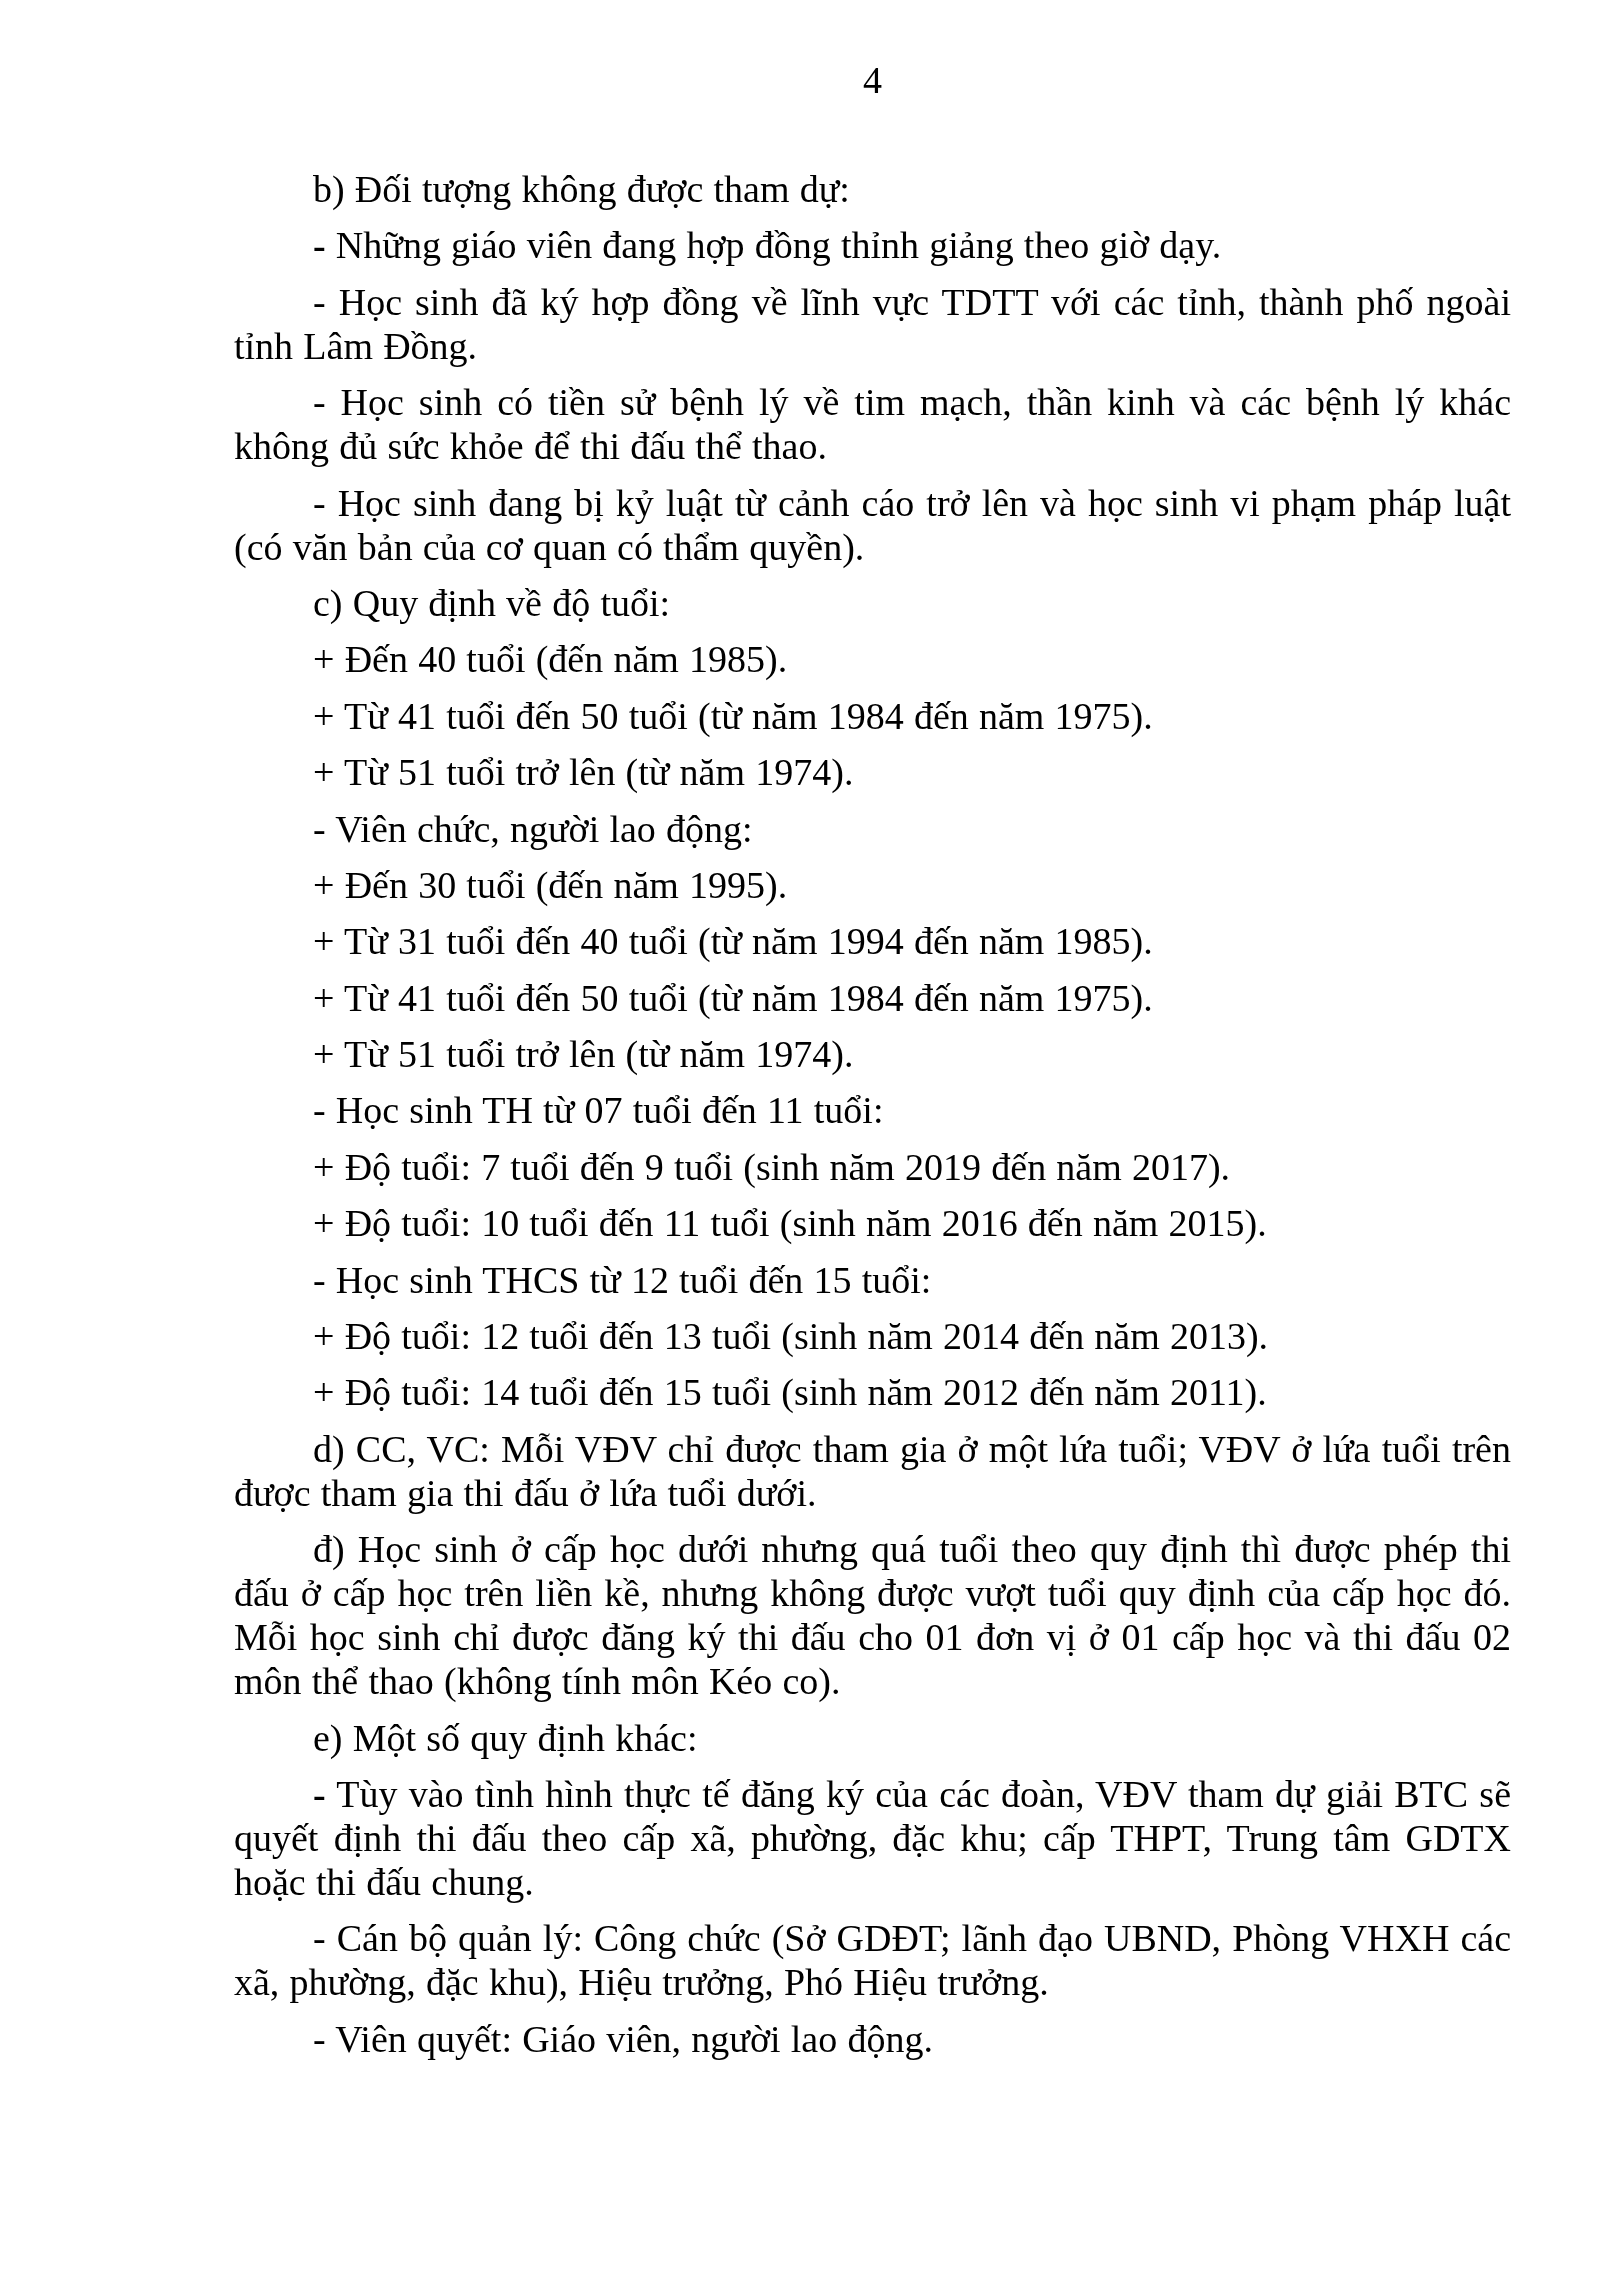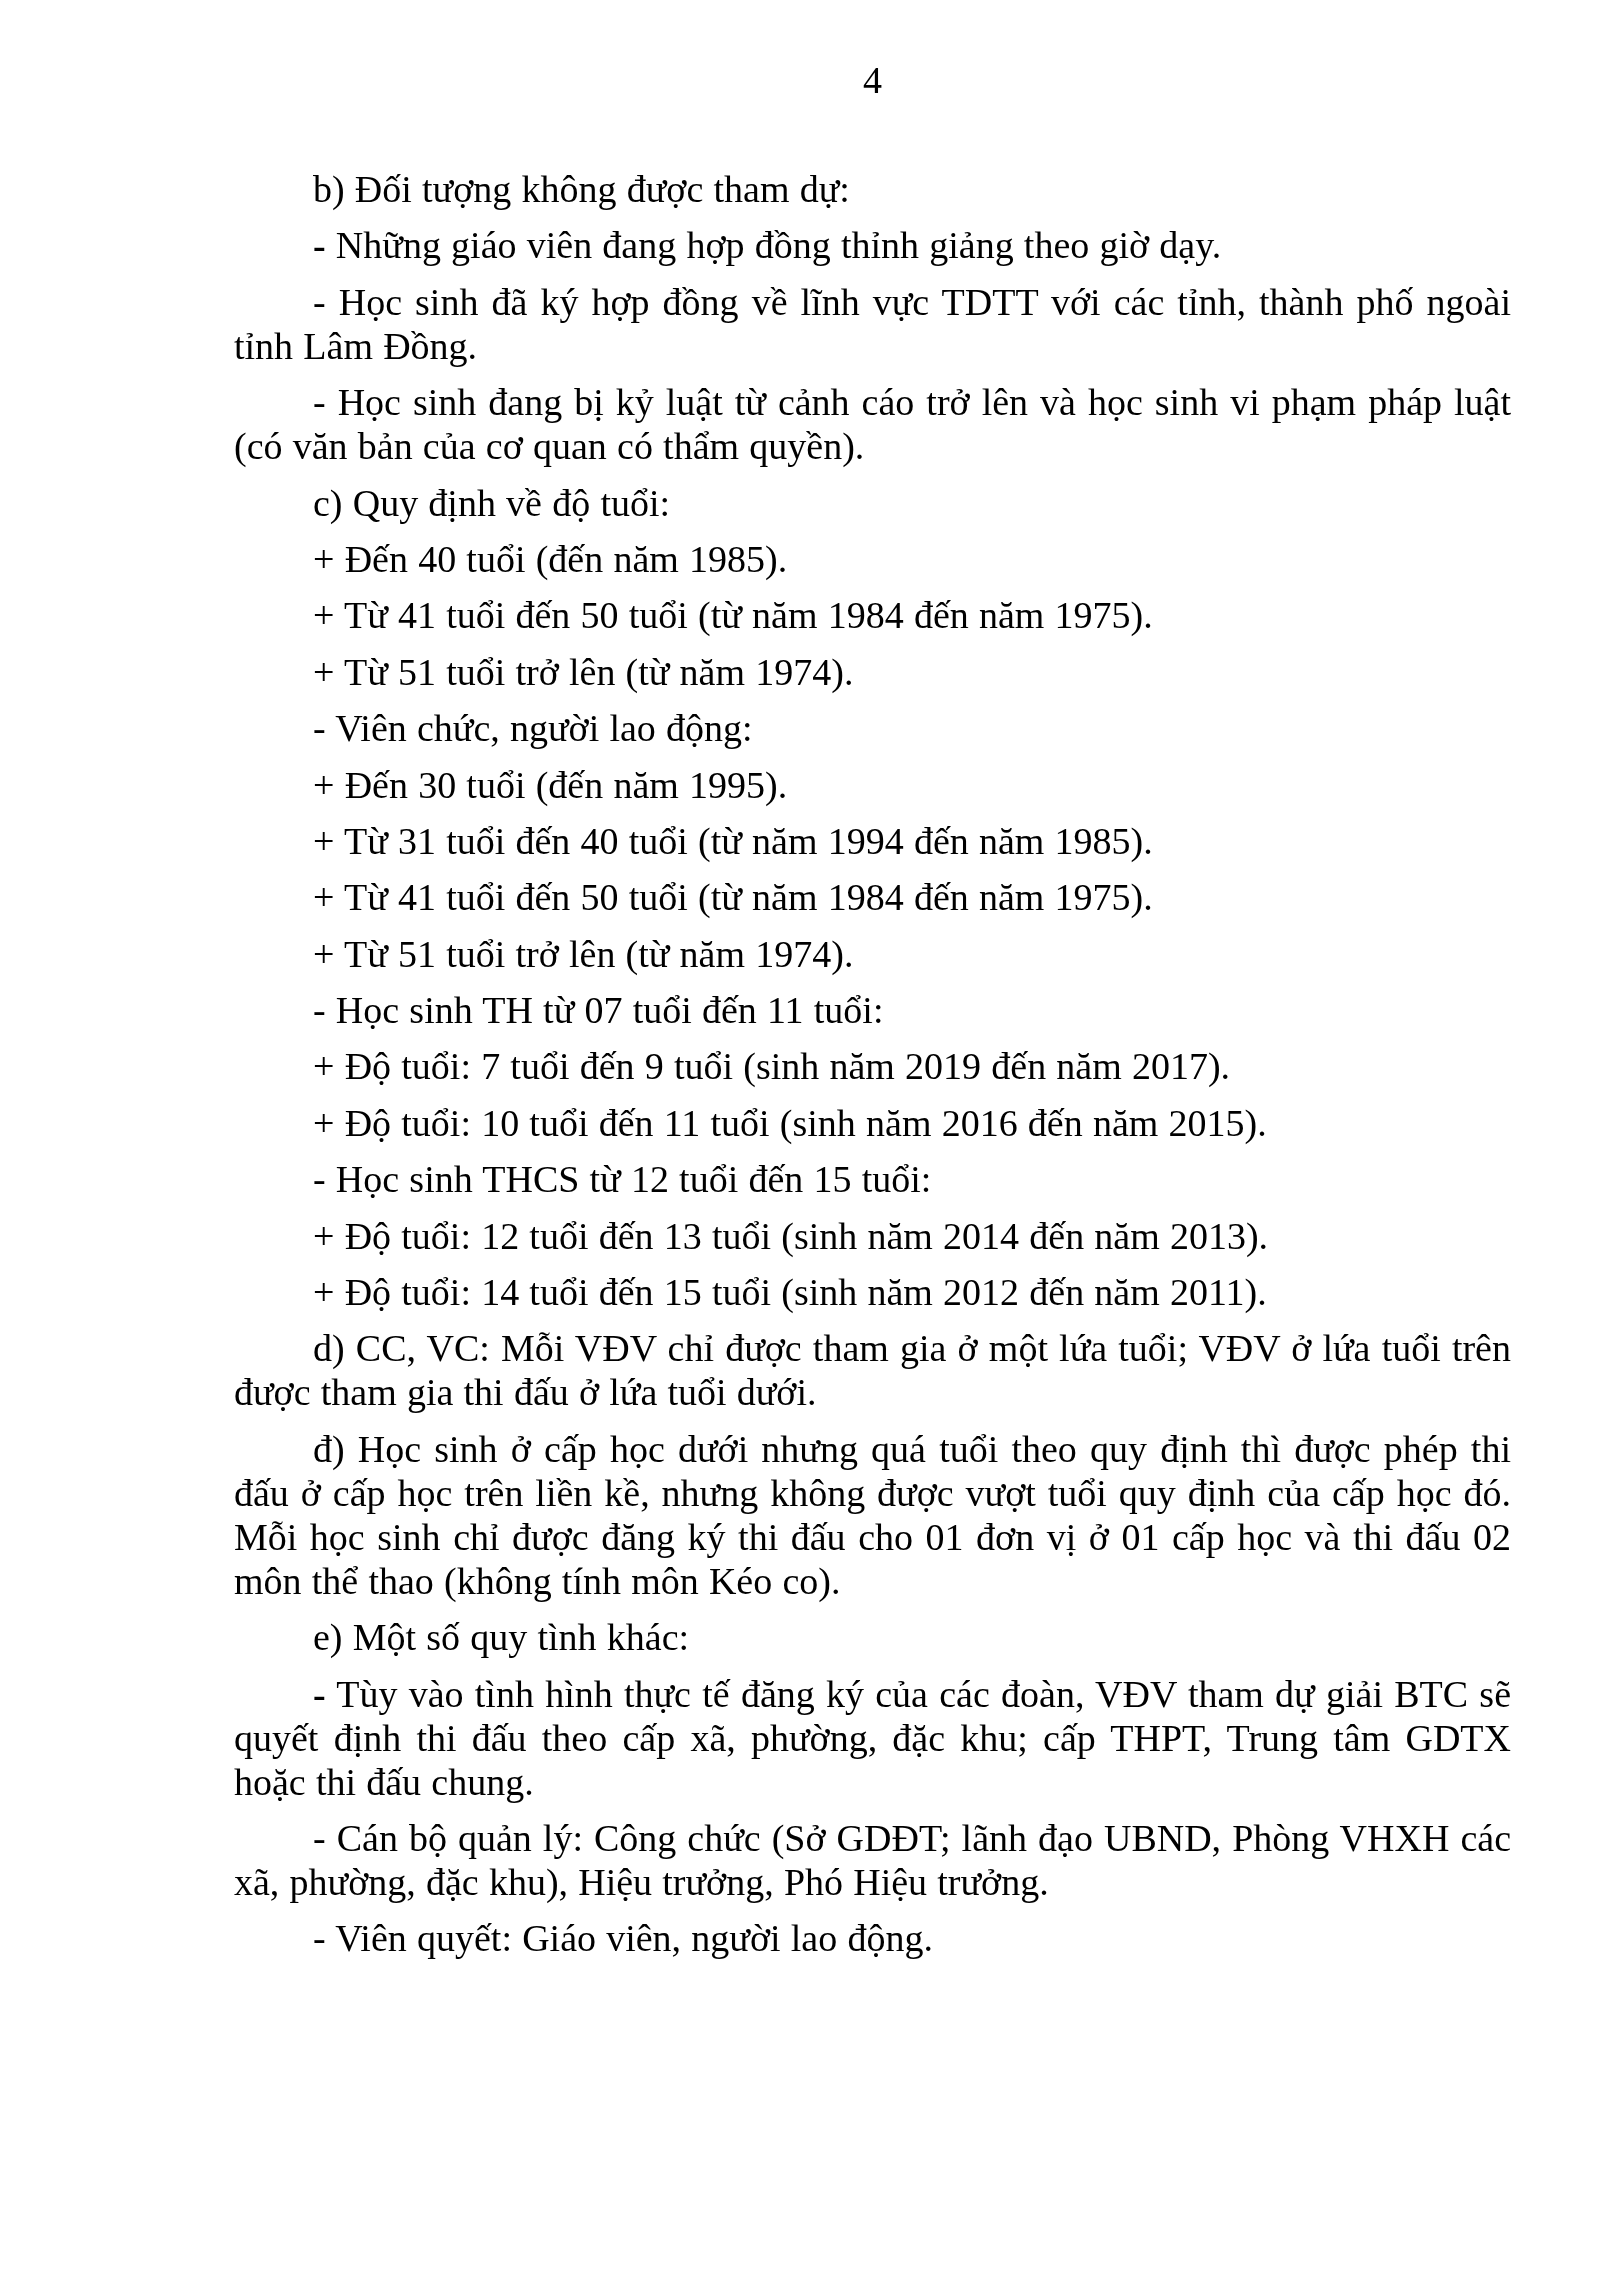--- a/index.html
+++ b/index.html
@@ -46,37 +46,38 @@
 </style>
 </head>
 <body>
 
 <div class="page">
   <div class="page-number">4</div>
   <div class="doc-body">
       <p>b) Đối tượng không được tham dự:</p>
       <p><b class="lead">-</b> Những giáo viên đang hợp đồng thỉnh giảng theo giờ dạy.</p>
       <p>- Học sinh đã ký hợp đồng về lĩnh vực TDTT với các tỉnh, thành phố ngoài tỉnh Lâm Đồng.</p>
+      <p>- Học sinh có tiền sử bệnh lý về tim mạch, thần kinh và các bệnh lý khác không đủ sức khỏe để thi đấu thể thao.</p>
       <p>- Học sinh đang bị kỷ luật từ cảnh cáo trở lên và học sinh vi phạm pháp luật (có văn bản của cơ quan có thẩm quyền).</p>
       <p>c) Quy định về độ tuổi:</p>
       <p>+ Đến 40 tuổi (đến năm 1985).</p>
       <p>+ Từ 41 tuổi đến 50 tuổi (từ năm 1984 đến năm 1975).</p>
       <p>+ Từ 51 tuổi trở lên (từ năm 1974).</p>
       <p>- Viên chức, người lao động:</p>
       <p>+ Đến 30 tuổi (đến năm 1995).</p>
       <p>+ Từ 31 tuổi đến 40 tuổi (từ năm 1994 đến năm 1985).</p>
       <p>+ Từ 41 tuổi đến 50 tuổi (từ năm 1984 đến năm 1975).</p>
       <p>+ Từ 51 tuổi trở lên (từ năm 1974).</p>
       <p>- Học sinh TH từ 07 tuổi đến 11 tuổi:</p>
       <p>+ Độ tuổi: 7 tuổi đến 9 tuổi (sinh năm 2019 đến năm 2017).</p>
       <p>+ Độ tuổi: 10 tuổi đến 11 tuổi (sinh năm 2016 đến năm 2015).</p>
       <p>- Học sinh THCS từ 12 tuổi đến 15 tuổi:</p>
       <p>+ Độ tuổi: 12 tuổi đến 13 tuổi (sinh năm 2014 đến năm 2013).</p>
       <p>+ Độ tuổi: 14 tuổi đến 15 tuổi (sinh năm 2012 đến năm 2011).</p>
       <p>d) CC, VC: Mỗi VĐV chỉ được tham gia ở một lứa tuổi; VĐV ở lứa tuổi trên được tham gia thi đấu ở lứa tuổi dưới.</p>
       <p>đ) Học sinh ở cấp học dưới nhưng quá tuổi theo quy định thì được phép thi đấu ở cấp học trên liền kề, nhưng không được vượt tuổi quy định của cấp học đó. Mỗi học sinh chỉ được đăng ký thi đấu cho 01 đơn vị ở 01 cấp học và thi đấu 02 môn thể thao (không tính môn Kéo co).</p>
-      <p>e) Một số quy tình khác:</p>
+      <p>e) Một số quy định khác:</p>
       <p><b class="lead">-</b> Tùy vào tình hình thực tế đăng ký của các đoàn, VĐV tham dự giải BTC sẽ quyết định thi đấu theo cấp xã, phường, đặc khu; cấp THPT, Trung tâm GDTX hoặc thi đấu chung.</p>
       <p>- Cán bộ quản lý: Công chức (Sở GDĐT; lãnh đạo UBND, Phòng VHXH các xã, phường, đặc khu), Hiệu trưởng, Phó Hiệu trưởng.</p>
       <p>- Viên quyết: Giáo viên, người lao động.</p>
     </div>
 </div>
 
 
 </body></html>

